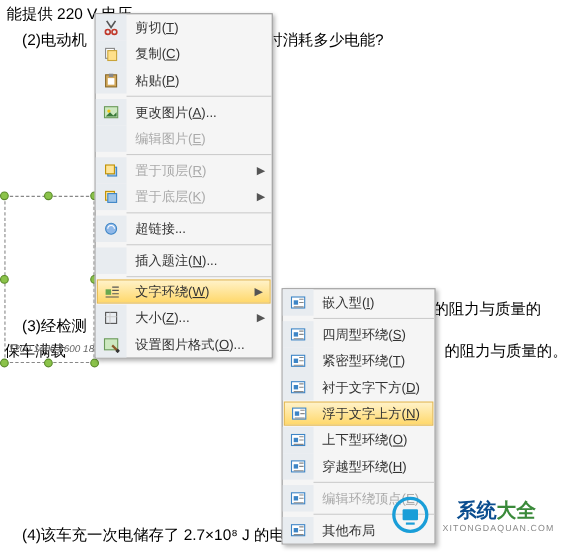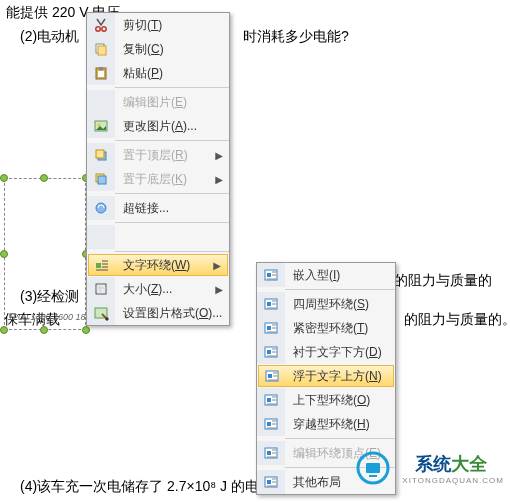--- a/index.html
+++ b/index.html
@@ -3,21 +3,21 @@
 <meta charset="utf-8">
 <style>
   * { box-sizing: border-box; margin: 0; padding: 0; }
   body { font-family: "Microsoft YaHei", sans-serif; font-size: 13px; background: #fff; width: 510px; height: 503px; position: relative; overflow: hidden; }
   .bgtext { position: absolute; color: #000; font-size: 14px; white-space: nowrap; }
   .sel-box { position: absolute; border: 1px dashed #888; }
   .sel-handle { position: absolute; width: 8px; height: 8px; border-radius: 50%; background: #8bc34a; border: 1px solid #5a8a2a; }
   .axis { position: absolute; color: #666; font-size: 9px; }
   
   .menu { position: absolute; background: #f5f5f5; border: 1px solid #999; box-shadow: 2px 2px 4px rgba(0,0,0,0.3); }
-  .menu1 { left: 86px; top: 12px; width: 144px; }
+  .menu1 { left: 86px; top: 12px; width: 162px; }
   .menu2 { left: 256px; top: 262px; width: 140px; }
   .menu-item { display: flex; align-items: center; height: 24px; cursor: default; position: relative; }
   .menu-item .ic { width: 28px; height: 24px; display: flex; align-items: center; justify-content: center; background: #e8ecf0; }
   .menu-item .lbl { padding-left: 8px; flex: 1; color: #333; font-size: 12px; }
   .menu-item.disabled .lbl { color: #aaa; }
   .menu-item.highlight { background: linear-gradient(#fff2c8, #ffd86b); border: 1px solid #e6b84a; height: 22px; margin: 1px; align-items: center; }
   .menu-item.highlight .ic { background: transparent; width: 26px; }
   .menu-item .arrow { padding-right: 6px; color: #555; font-size: 10px; }
   .menu-sep { height: 1px; background: #ccc; margin: 2px 0 2px 28px; }
   
@@ -76,34 +76,34 @@
       <div class="ic">
         <svg width="16" height="16" viewBox="0 0 16 16">
           <rect x="3" y="3" width="10" height="11" fill="#d2a85a" stroke="#8a6a2a"></rect>
           <rect x="6" y="2" width="4" height="3" fill="#888"></rect>
           <rect x="5" y="6" width="6" height="6" fill="#fff"></rect>
         </svg>
       </div>
       <div class="lbl">粘贴(<span class="sub-u">P</span>)</div>
     </div>
     <div class="menu-sep"></div>
-    <div class="menu-item disabled">
-      <div class="ic"></div>
-      <div class="lbl">编辑图片(<span class="sub-u">E</span>)</div>
-    </div>
     <div class="menu-item">
       <div class="ic">
         <svg width="16" height="16" viewBox="0 0 16 16">
           <rect x="2" y="3" width="12" height="10" fill="#cde8c0" stroke="#6a9a5a"></rect>
           <circle cx="6" cy="7" r="1.5" fill="#f1c40f"></circle>
           <path d="M3 12 L7 8 L10 11 L13 8 L13 12 Z" fill="#3a7a3a"></path>
         </svg>
       </div>
       <div class="lbl">更改图片(<span class="sub-u">A</span>)...</div>
     </div>
+    <div class="menu-item disabled">
+      <div class="ic"></div>
+      <div class="lbl">编辑图片(<span class="sub-u">E</span>)</div>
+    </div>
     <div class="menu-sep"></div>
     <div class="menu-item disabled">
       <div class="ic">
         <svg width="16" height="16" viewBox="0 0 16 16">
           <rect x="5" y="5" width="8" height="8" fill="#9fc5e8" stroke="#3d85c6"></rect>
           <rect x="3" y="3" width="8" height="8" fill="#ffe599" stroke="#bf9000"></rect>
         </svg>
       </div>
       <div class="lbl">置于顶层(<span class="sub-u">R</span>)</div>
       <div class="arrow">▶</div>
@@ -124,20 +124,21 @@
         <svg width="16" height="16" viewBox="0 0 16 16">
           <circle cx="8" cy="8" r="5" fill="#8fb8e8" stroke="#3d85c6"></circle>
           <path d="M5 8 A3 3 0 0 1 11 8" fill="none" stroke="#fff"></path>
         </svg>
       </div>
       <div class="lbl">超链接...</div>
     </div>
     <div class="menu-sep"></div>
     <div class="menu-item">
       <div class="ic"></div>
+      <div class="lbl">插入题注(<span class="sub-u">N</span>)...</div>
     </div>
     <div class="menu-sep"></div>
     <div class="menu-item highlight">
       <div class="ic">
         <svg width="16" height="16" viewBox="0 0 16 16">
           <rect x="2" y="6" width="5" height="5" fill="#6aa84f"></rect>
           <path d="M8 4 h6 M8 7 h6 M8 10 h6 M2 13 h12" stroke="#555" stroke-width="1"></path>
         </svg>
       </div>
       <div class="lbl">文字环绕(<span class="sub-u">W</span>)</div>

